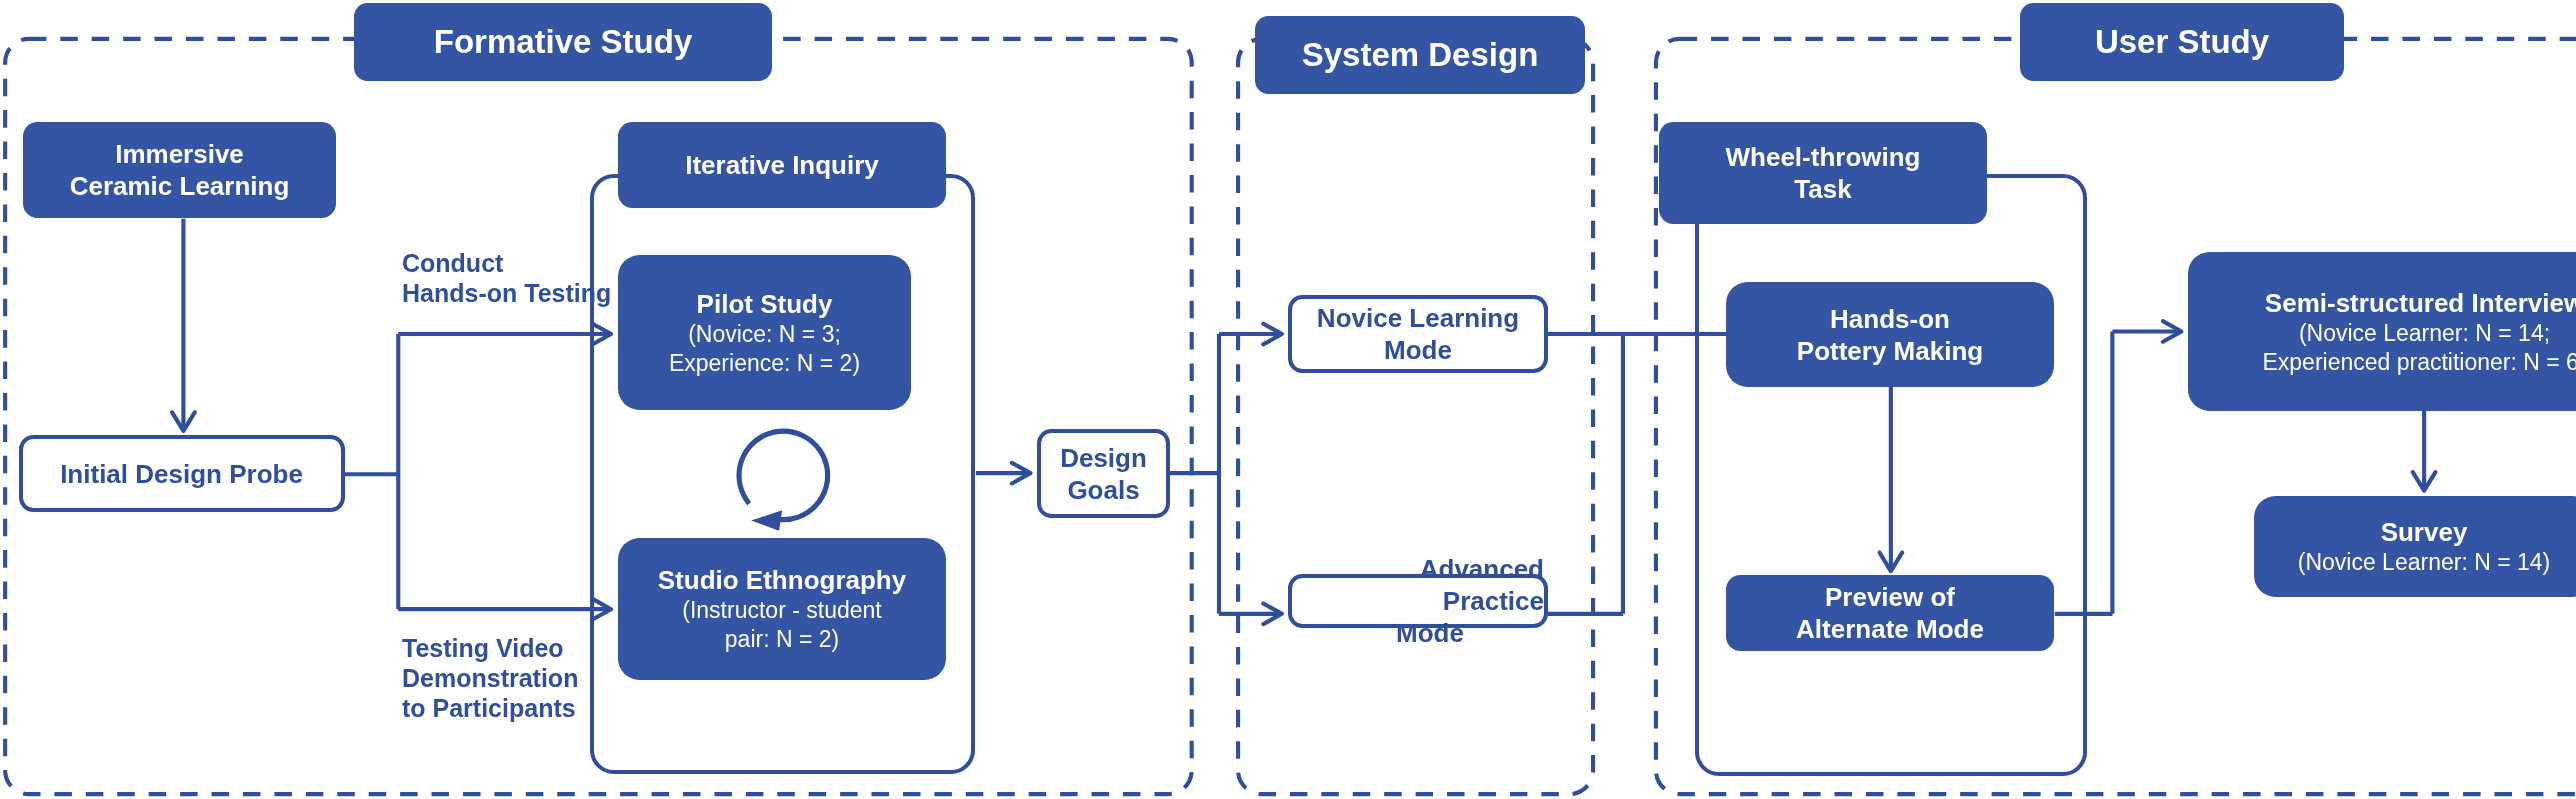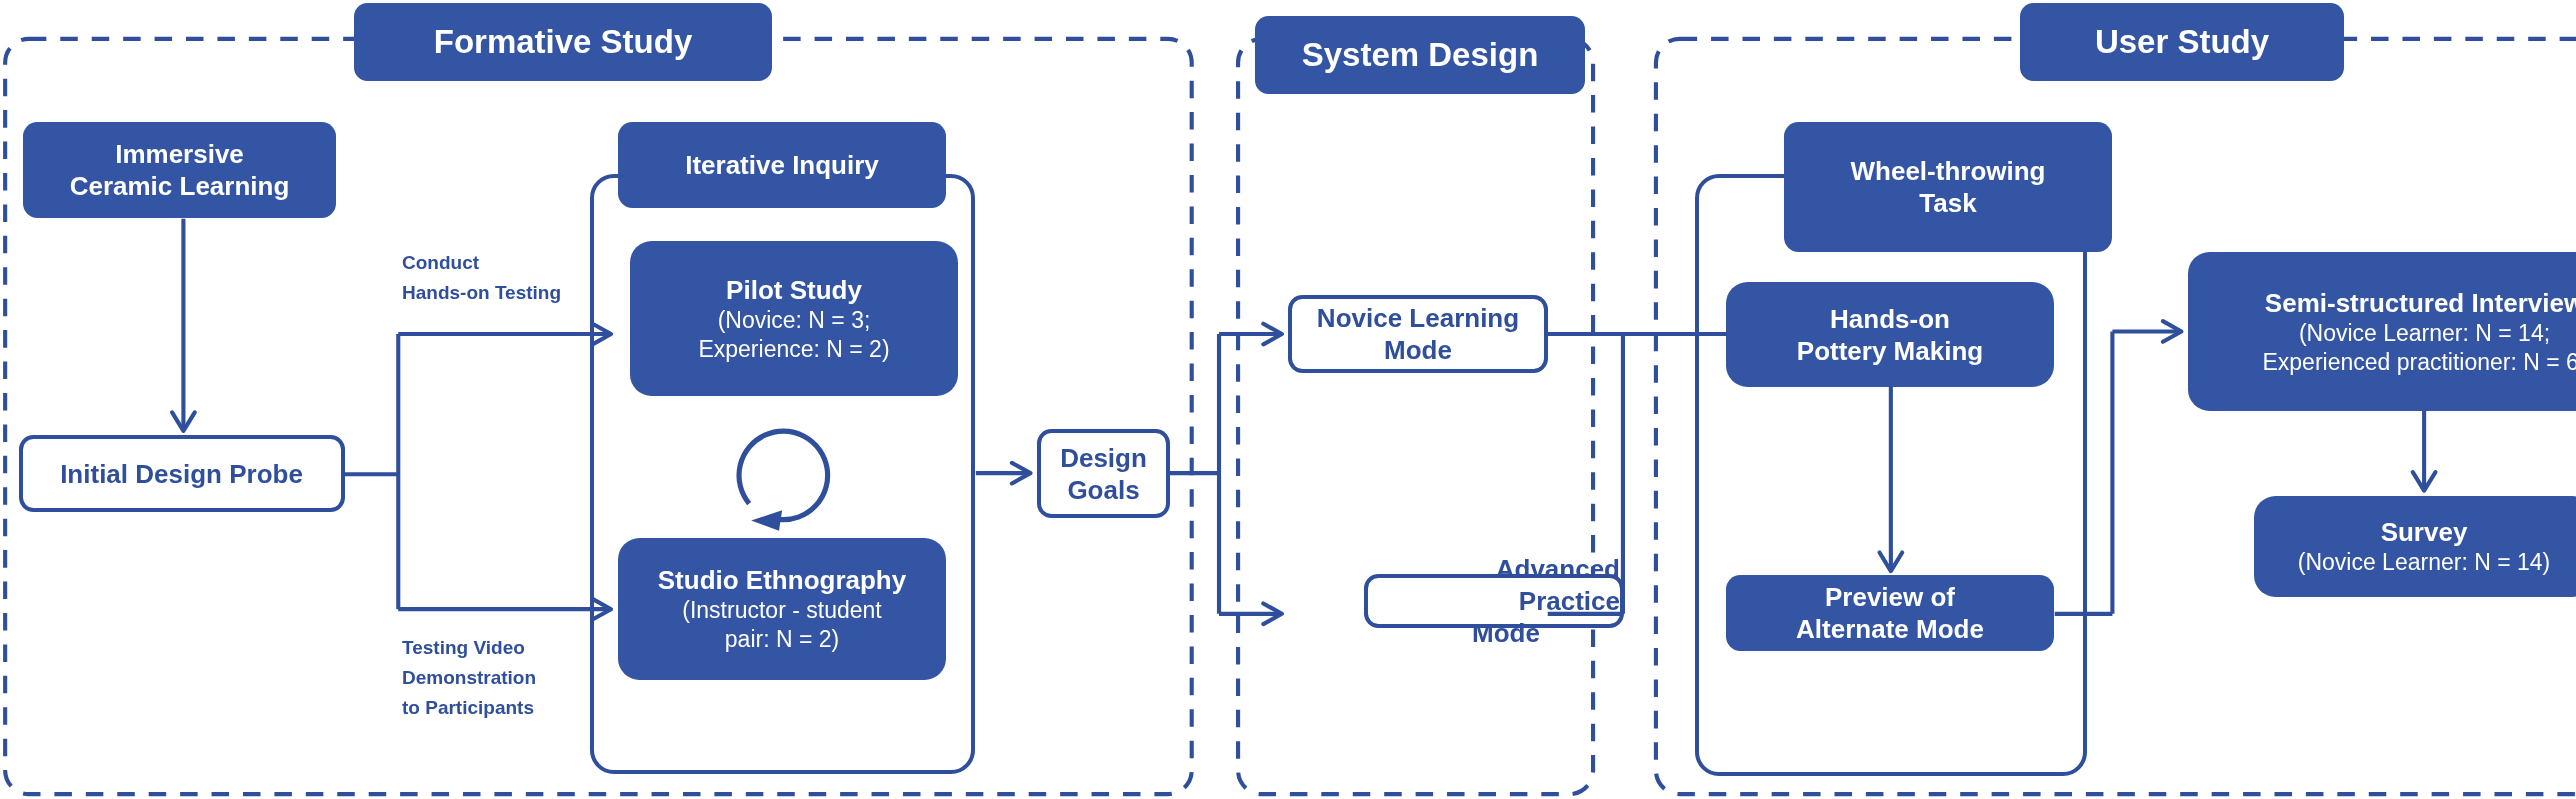--- a/index.html
+++ b/index.html
@@ -24,21 +24,21 @@
     color:var(--line);display:flex;flex-direction:column;justify-content:center;
     align-items:center;text-align:right;
   }
   .inner-container{
     position:absolute;border:4.1px solid var(--line);border-radius:24px;background:transparent;
   }
   .hdr{font-size:33px;font-weight:bold;line-height:38px;border-radius:13.4px;}
   .title{font-size:26px;font-weight:bold;line-height:32px;}
   .sub{font-size:23px;font-weight:normal;line-height:29px;}
   .side-label{
-    position:absolute;color:var(--line);font-size:19px;font-weight:bold;line-height:30px;
+    position:absolute;color:var(--line);font-size:25px;font-weight:bold;line-height:30px;
     display:flex;flex-direction:column;align-items:flex-start;text-align:left;
   }
   .r28{border-radius:14.4px;} .r42{border-radius:21.6px;}
 </style>
 </head>
 <body>
 
 <svg class="layer z1" viewBox="0 0 5256 1552" width="2708" height="800">
   <rect x="10" y="75" width="2303" height="1466" rx="46" fill="none" stroke="#2F4F9C" stroke-width="8" stroke-dasharray="34 27"></rect>
   <rect x="2403" y="75" width="689" height="1466" rx="46" fill="none" stroke="#2F4F9C" stroke-width="8" stroke-dasharray="34 27"></rect>
@@ -75,21 +75,21 @@
 <div class="side-label z3" style="left:402px;top:633px;">
   <div>Testing Video</div>
   <div>Demonstration</div>
   <div>to Participants</div>
 </div>
 
 <div class="solid-box title r28 z3" style="left:618px;top:122px;width:328px;height:86px;">
   <div>Iterative Inquiry</div>
 </div>
 
-<div class="solid-box r42 z3" style="left:618px;top:241px;width:328px;height:155px;margin-left:12px;">
+<div class="solid-box r42 z3" style="left:618px;top:255px;width:293px;height:155px;">
   <div class="title">Pilot Study</div>
   <div class="sub">(Novice: N = 3;</div>
   <div class="sub">Experience: N = 2)</div>
 </div>
 
 <div class="solid-box r42 z3" style="left:618px;top:538px;width:328px;height:142px;">
   <div class="title">Studio Ethnography</div>
   <div class="sub">(Instructor - student</div>
   <div class="sub">pair: N = 2)</div>
 </div>
@@ -97,26 +97,26 @@
 <div class="outline-box title r28 z3" style="left:1037px;top:429px;width:133px;height:89px;">
   <div>Design</div>
   <div>Goals</div>
 </div>
 
 <div class="outline-box title r28 z3" style="left:1288px;top:295px;width:260px;height:78px;">
   <div>Novice Learning</div>
   <div>Mode</div>
 </div>
 
-<div class="outline-box title r28 z3" style="left:1364px;top:574px;width:260px;height:54px;padding-left:24px;">
+<div class="outline-box title r28 z3" style="left:1288px;top:574px;width:260px;height:54px;padding-left:24px;">
   <div>Advanced Practice</div>
   <div>Mode</div>
 </div>
 
-<div class="solid-box title r28 z3" style="left:1784px;top:122px;width:328px;height:130px;">
+<div class="solid-box title r28 z3" style="left:1659px;top:122px;width:328px;height:102px;">
   <div>Wheel-throwing</div>
   <div>Task</div>
 </div>
 
 <div class="solid-box title r42 z3" style="left:1726px;top:282px;width:328px;height:105px;">
   <div>Hands-on</div>
   <div>Pottery Making</div>
 </div>
 
 <div class="solid-box title r28 z3" style="left:1726px;top:575px;width:328px;height:76px;">

